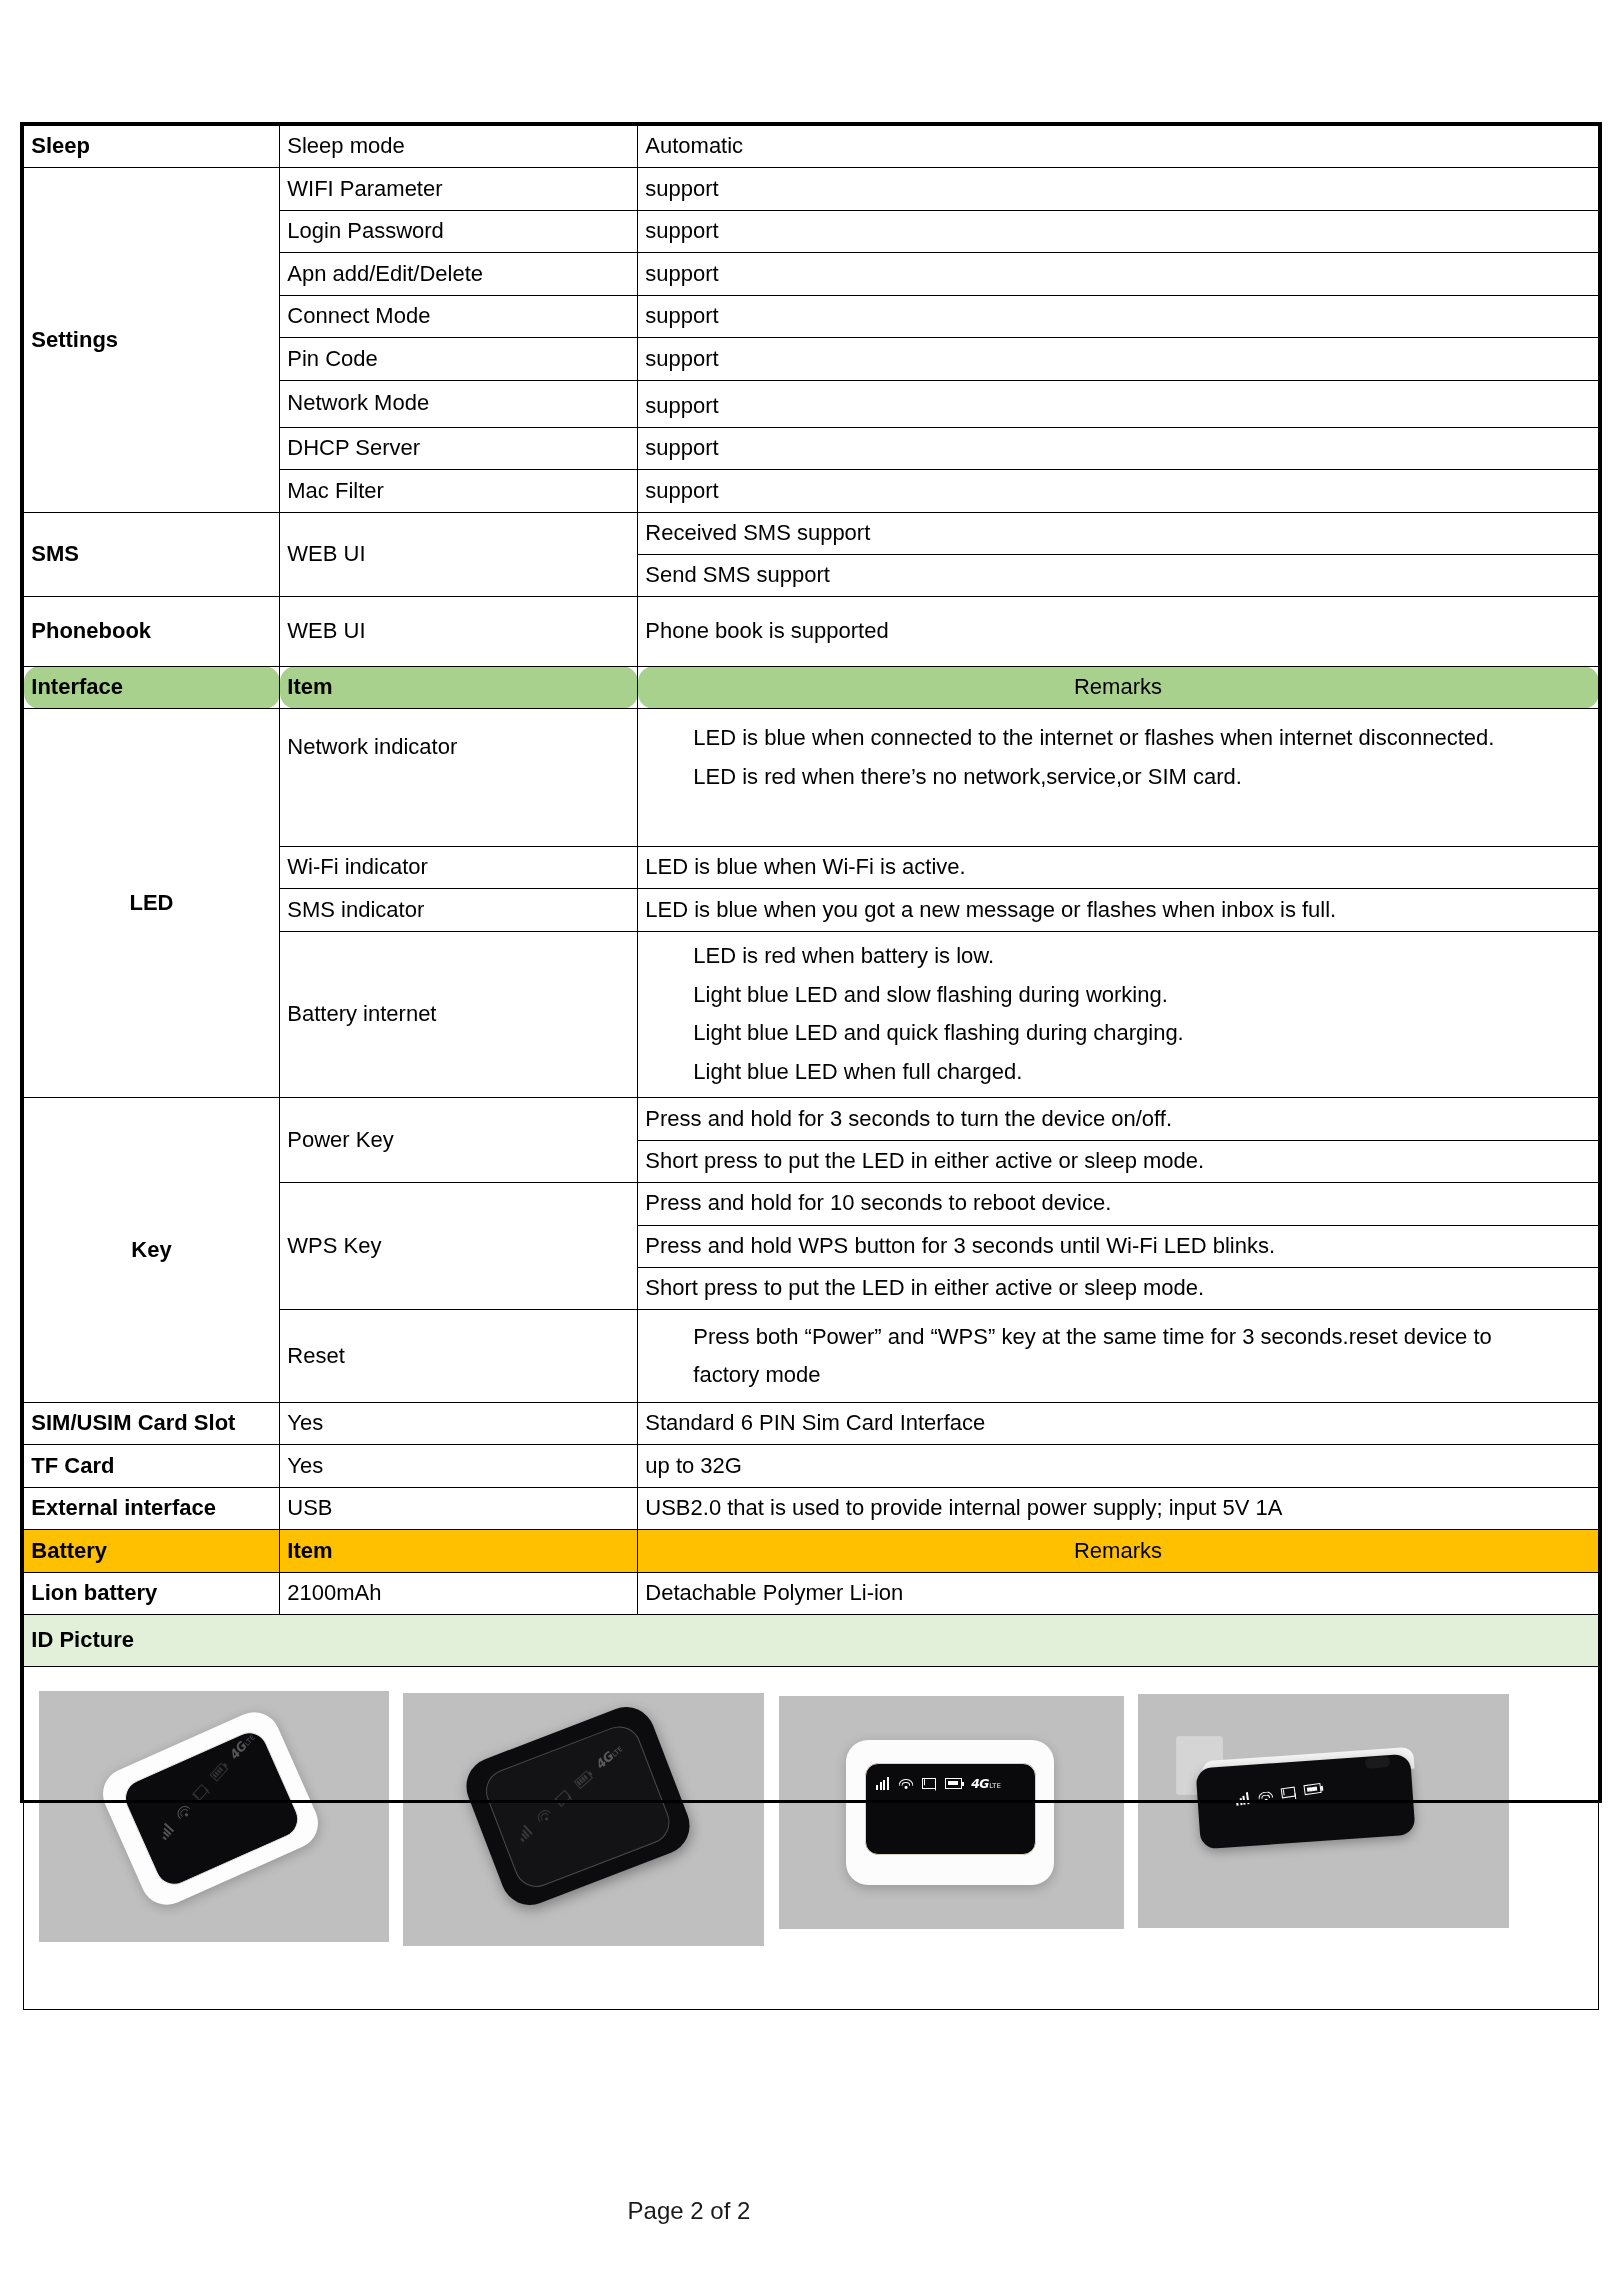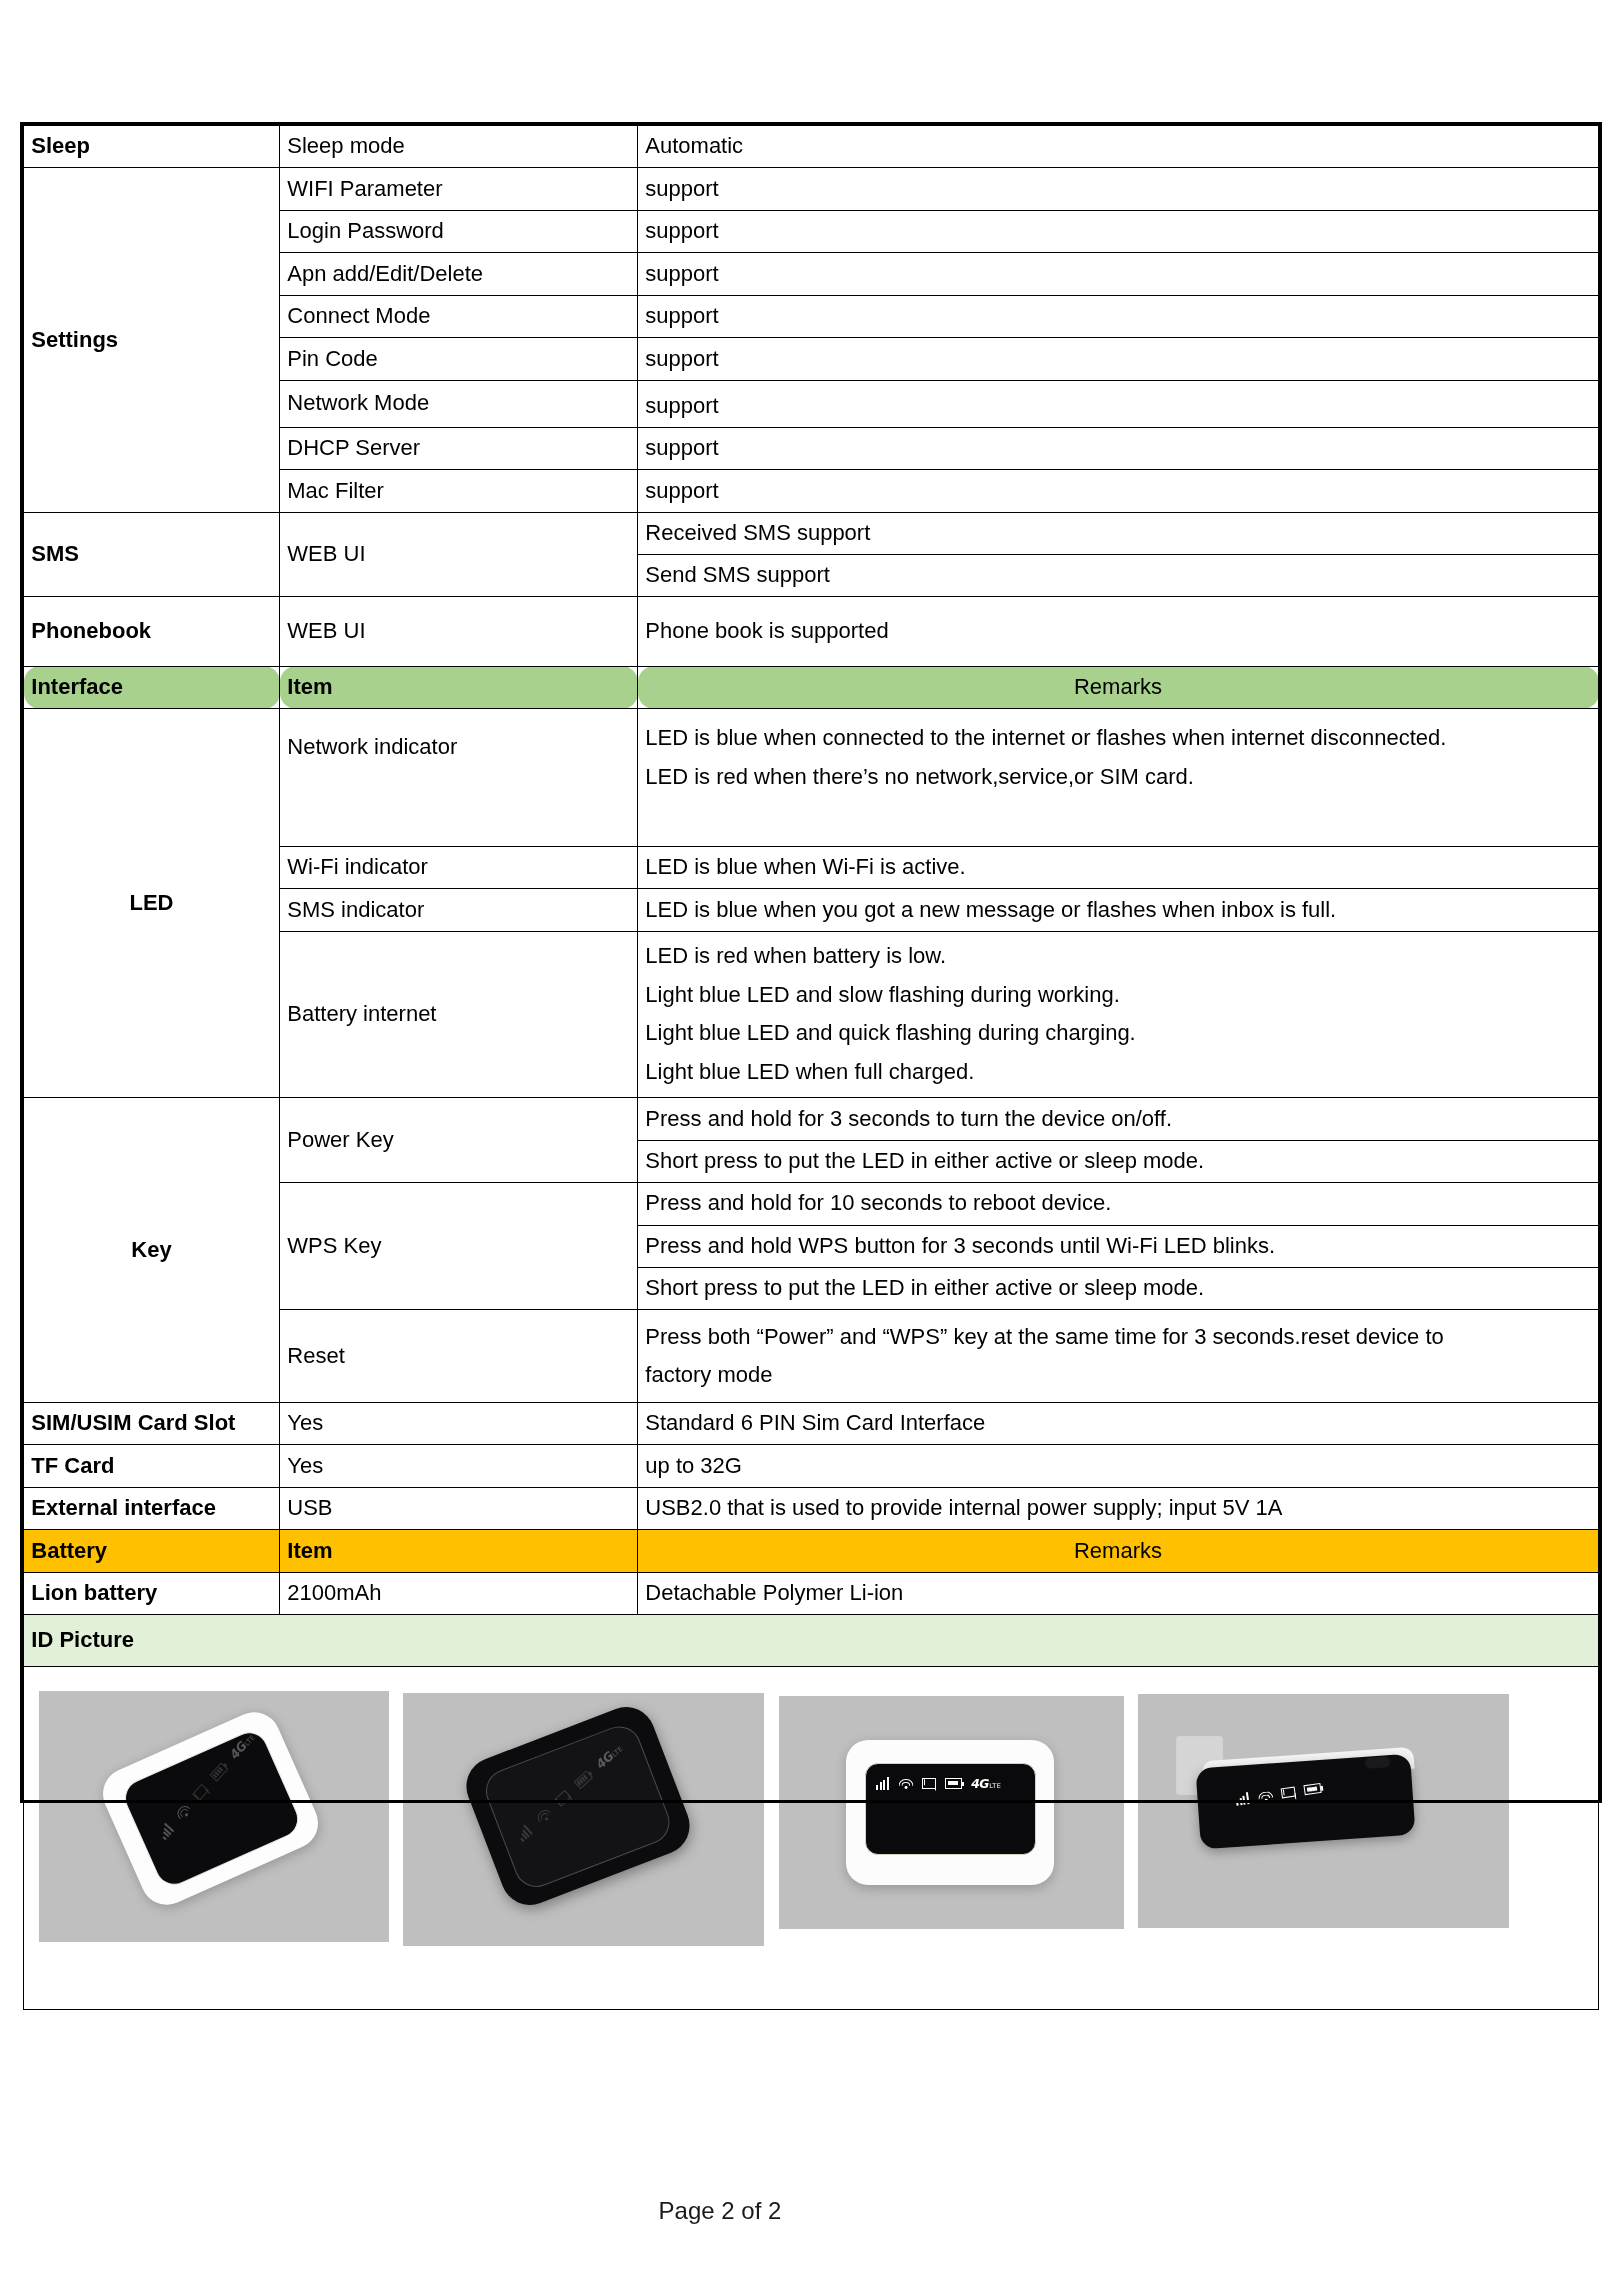--- a/index.html
+++ b/index.html
@@ -78,20 +78,21 @@
 
   td.webui {
     text-align: left;
     vertical-align: middle;
   }
   .small-line {
     font-size: 19.6px;
   }
   .ml {
     line-height: 1.75;
+    margin-left: 48px;
   }
 
   
   .gallery-cell {
     padding: 0 !important;
     height: 342px;
     vertical-align: top;
   }
   .gallery {
     display: flex;
@@ -265,21 +266,20 @@
 
   .page-footer {
     position: absolute;
     left: 0;
     top: 2197px;
     width: 1378px;
     text-align: center;
     font-size: 24px;
     font-family: "Liberation Sans", sans-serif;
     color: #1a1a1a;
-    padding-left: 31px;
   }
 </style>
 </head>
 <body>
 
 <div class="page">
 
   <table class="spec-table">
     <colgroup>
       <col class="col-a">

